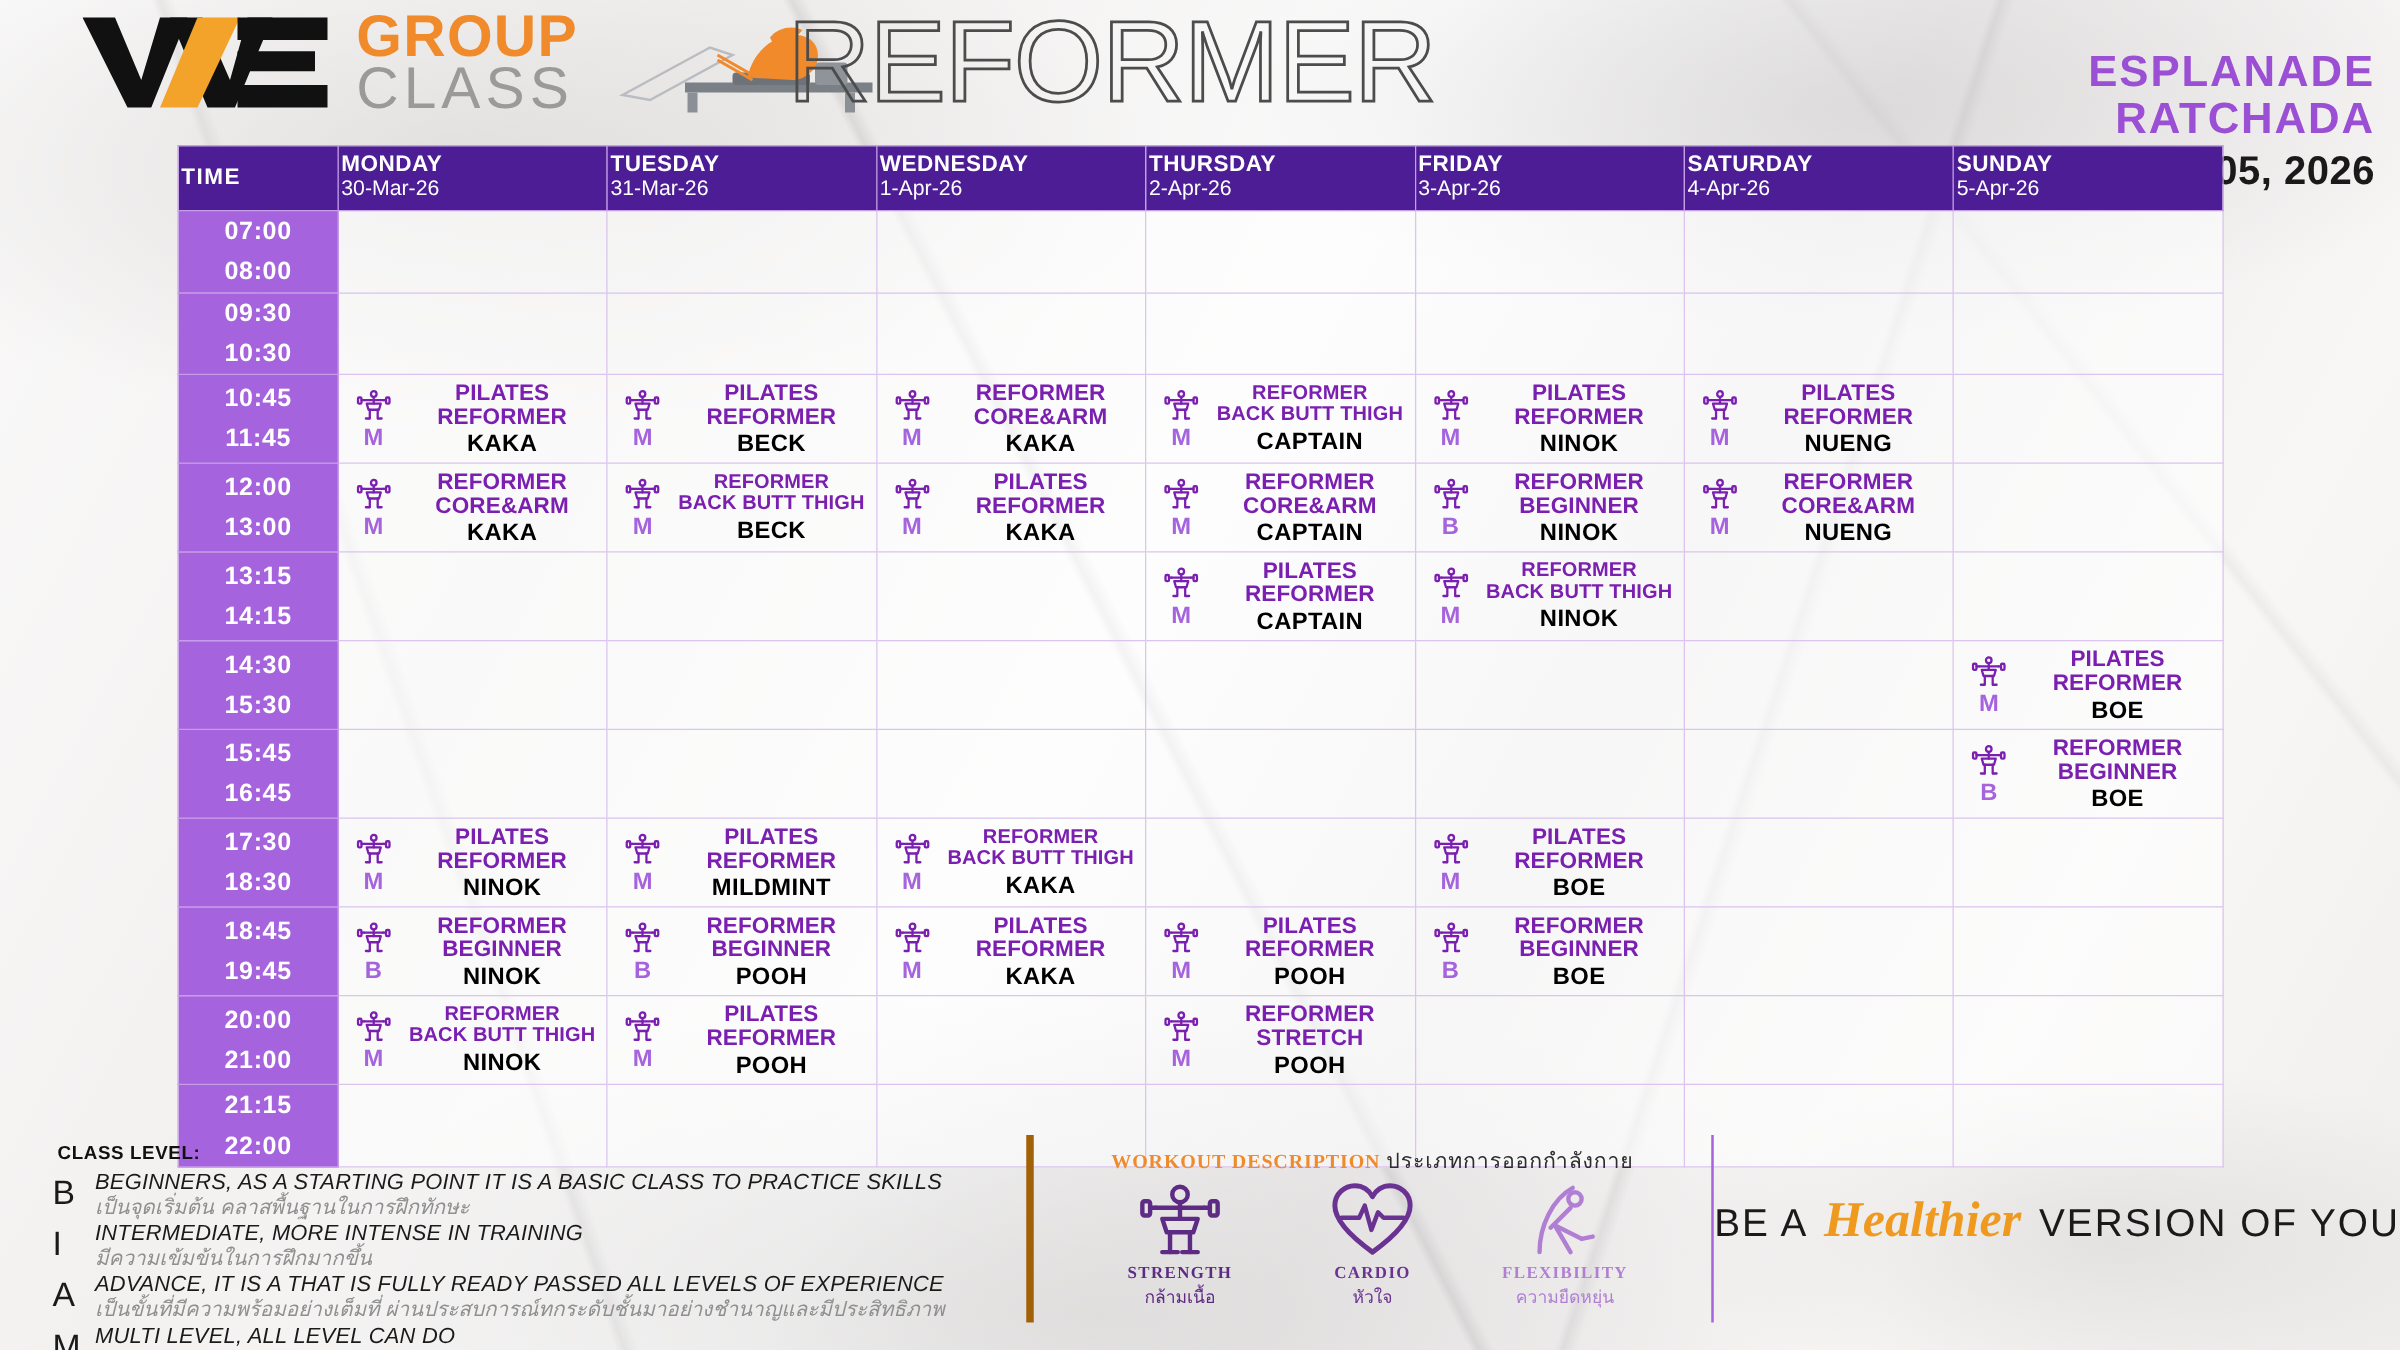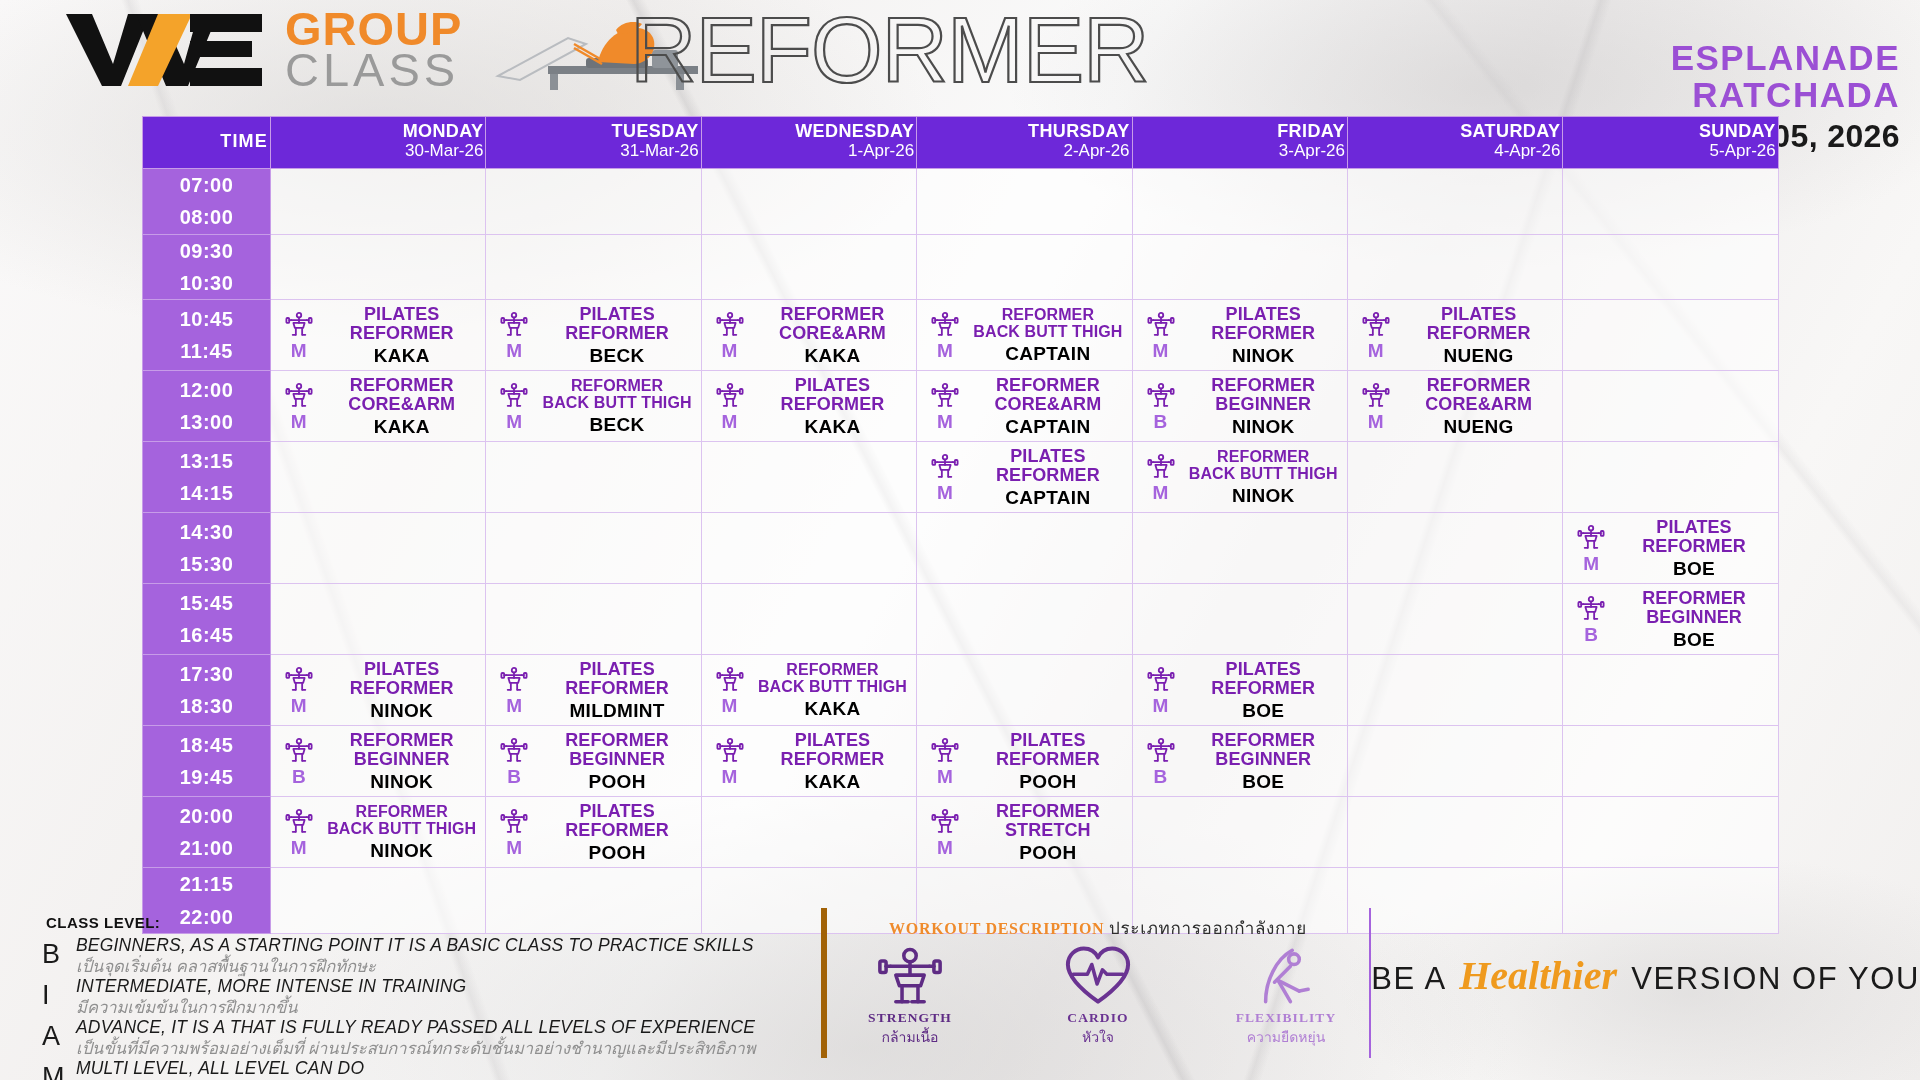--- a/index.html
+++ b/index.html
@@ -85,25 +85,25 @@
 
   
   .sched-wrap { position: absolute; left: 142px; top: 116px; width: 1636px; }
 
   table.sched { border-collapse: collapse; width: 1636px; table-layout: fixed; }
 
   table.sched col.time-col { width: 128px; }
   table.sched col.day-col  { width: 215.4px; }
 
   thead th {
-    background: #6d28d9;
+    background: #4c1d95;
     color: #ffffff;
     border: 1px solid #c79ce8;
     padding: 5px 2px 7px;
-    text-align: right;
+    text-align: left;
     line-height: 1.08;
   }
   th.time-head {
     font-size: 18px; font-weight: 800; letter-spacing: 1.2px;
     vertical-align: middle;
   }
   .day-name { font-size: 18px; font-weight: 800; letter-spacing: 0.4px; display: block; }
   .day-date { font-size: 17px; font-weight: 400; display: block; margin-top: 1px; }
 
   tbody td.time-cell {
@@ -202,21 +202,21 @@
     margin-left: 4px;
     height: 150px;
     font-family: Liberation Serif, serif;
   }
   .workout-title {
     text-align: center; font-size: 16px; font-weight: 800;
     letter-spacing: 0.7px; margin-bottom: 2px;
   }
   .workout-title .wt-en { color: #ef8b2c; }
   .workout-title .wt-th { color: #2d2d2d; font-weight: 400; font-size: 17px; }
-  .workout-icons { display: flex; justify-content: center; gap: 58px; margin-top: 4px; }
+  .workout-icons { display: flex; justify-content: center; gap: 24px; margin-top: 4px; }
   .wicon { width: 130px; text-align: center; }
   .wicon svg { display: block; margin: 0 auto; }
   .wicon-label {
     margin-top: 3px; font-size: 13.5px; font-weight: 800;
     letter-spacing: 1.1px;
   }
   .wicon-label .wl-th { display: block; font-weight: 400; font-size: 14px; letter-spacing: 0; }
   .wicon.strength .wicon-label { color: #5e2b84; }
   .wicon.flex .wicon-label { color: #b07fd4; }
   .wicon.cardio .wicon-label { color: #6a3392; }

